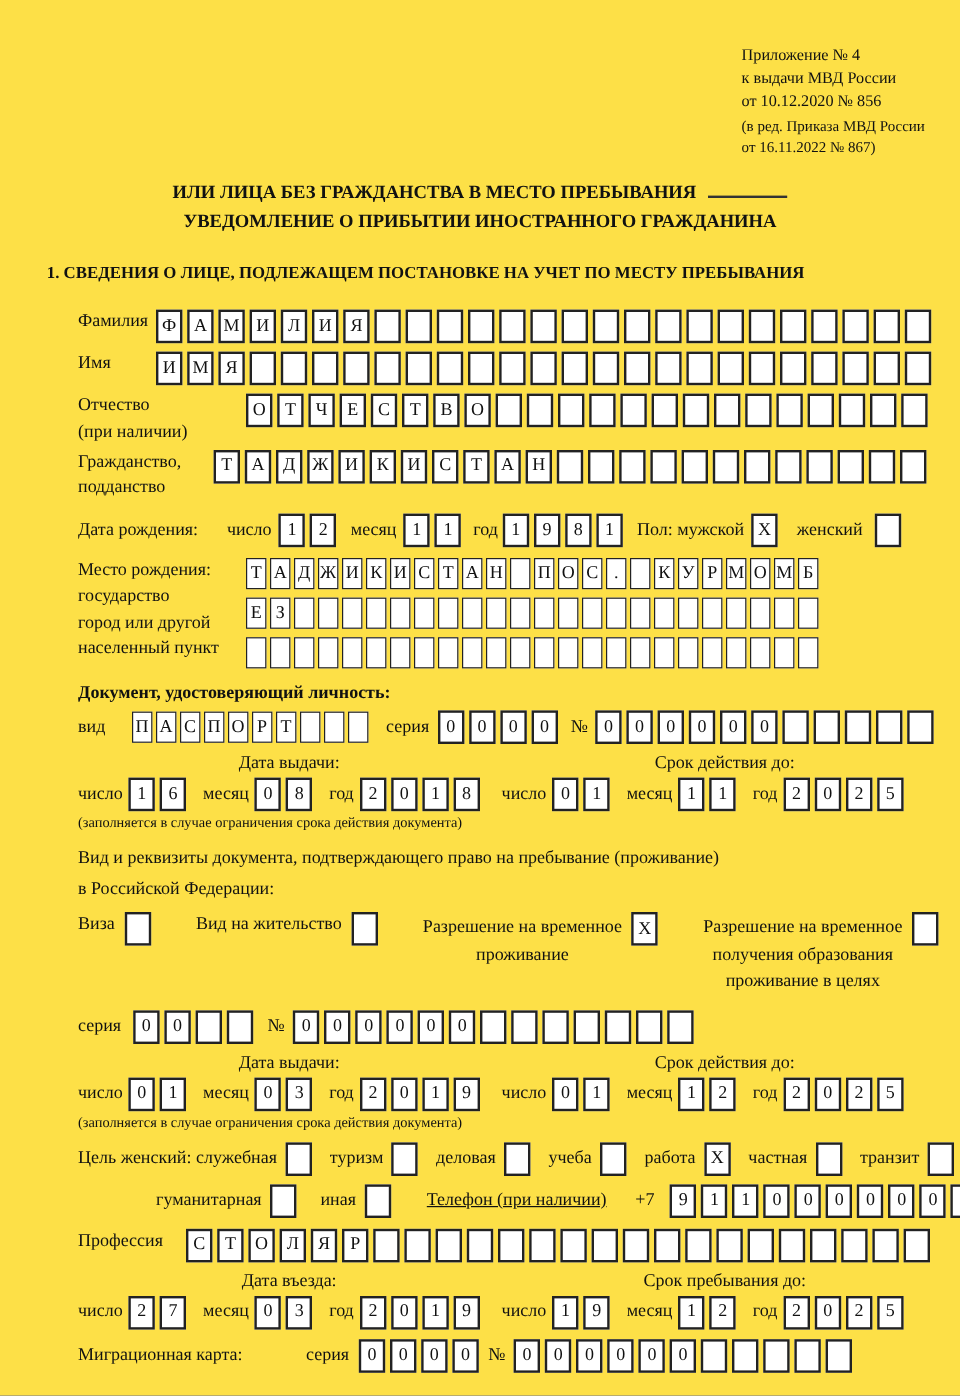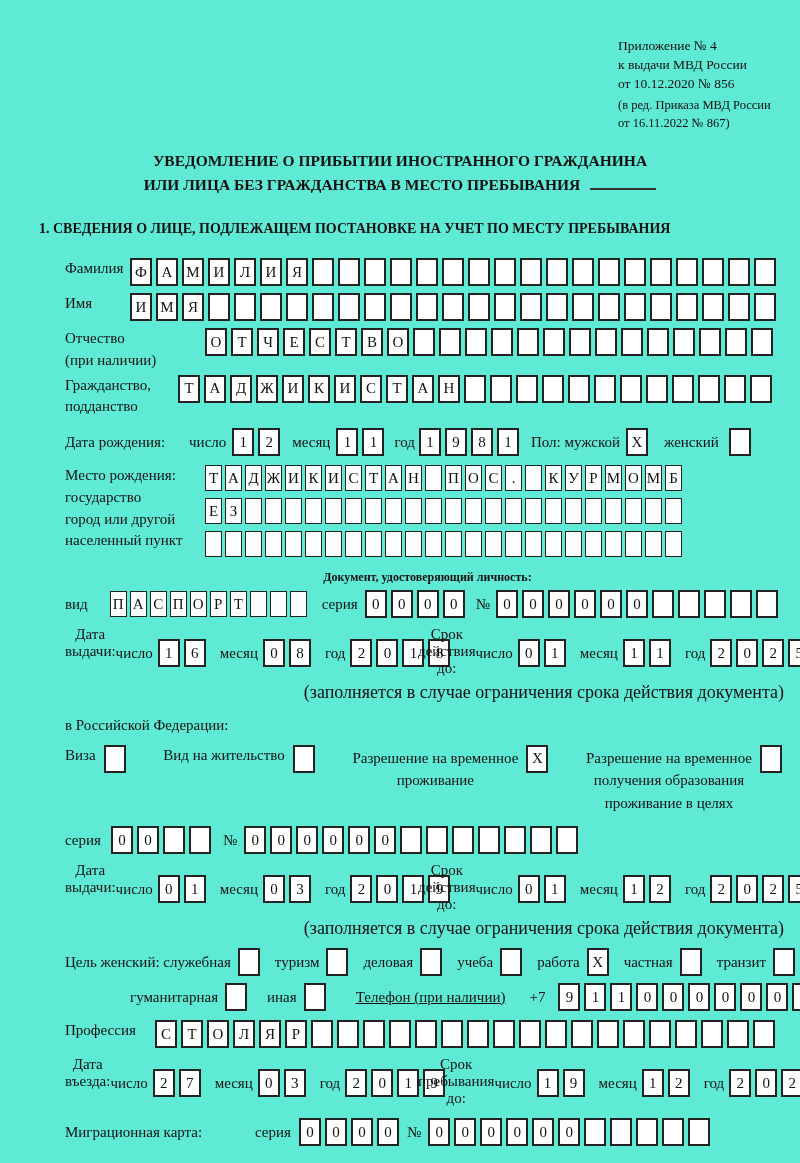--- a/index.html
+++ b/index.html
@@ -1,17 +1,17 @@
 <!DOCTYPE html>
 <html><head>
 <meta charset="utf-8">
 <style>
   html,body { margin:0; padding:0; background:#888; }
   .page {
-    width:800px; height:1163px; background:#5eead4; color:#111;
+    width:800px; height:1163px; background:#fde047; color:#111;
     font-family:"Liberation Serif", "DejaVu Serif", serif;
     position:relative; margin:0 auto; overflow:hidden;
     box-sizing:border-box; padding-top:36px;
   }
   .appendix { margin-left:618px; font-size:13.5px; line-height:1.42; }
   .appendix .note { font-size:12.5px; margin-top:4px; line-height:1.42; }
   .forma { text-align:right; padding-right:36px; font-weight:bold; font-size:15px; margin-top:22px; letter-spacing:.5px; }
   .title { text-align:center; font-weight:bold; font-size:15.5px; margin-top:16px; line-height:1.55; }
   .blank-line { display:inline-block; width:66px; border-bottom:2.5px solid #333; height:14px; margin-left:10px; }
   .sec-heading { font-weight:bold; font-size:14px; margin-top:24px; padding-left:39px; }
@@ -25,34 +25,34 @@
     width:18px; height:24px; border:2px solid #222; margin-right:4px;
     display:inline-flex; align-items:center; justify-content:center;
     font-size:15px; background:#fff; flex:0 0 auto;
   }
   .bx-s .box { width:15px; margin-right:3px; border-width:1.8px; }
   .boxrows > .boxes { margin-bottom:7px; }
   .boxrows { display:flex; flex-direction:column; }
   .inline { display:flex; align-items:center; }
 
   .dateblock { display:flex; margin-top:8px; }
-  .dg-col { display:flex; flex-direction:row; }
+  .dg-col { display:flex; flex-direction:column; }
   .dg-left { width:352px; }
   .dg-right { margin-left:auto; width:372px; }
   .dg-head { text-align:center; font-size:15px; margin-bottom:3px; }
   .dg-row { display:flex; align-items:center; }
   .dg-row .lbl { margin-right:5px; }
   .dg-row .boxes { margin-right:10px; }
-  .validity-note { font-size:18px; text-align:right; padding-right:6px; margin-top:2px; }
+  .validity-note { font-size:12px; padding-right:6px; margin-top:2px; }
 
   .cb-row { display:flex; align-items:flex-start; margin-top:8px; }
   .cb-item { display:flex; align-items:flex-start; }
   .cb-item .boxes { margin-left:8px; margin-top:-2px; }
   .cb-caption { text-align:center; line-height:1.5; }
-  .doc-heading { text-align:center; font-weight:bold; font-size:12px; margin-top:6px; }
+  .doc-heading { font-weight:bold; font-size:15px; margin-top:6px; }
   .res-text { margin-top:10px; line-height:1.7; }
   .purpose-row { display:flex; align-items:center; margin-top:9px; }
   .purpose-row .boxes { margin-left:7px; }
   .purpose-row .lbl { margin-left:11px; }
   .purpose-row .lbl:first-child { margin-left:0; }
 </style>
 </head>
 <body>
 
 <div class="page">
@@ -62,22 +62,22 @@
     <div>к выдачи МВД России</div>
     <div>от 10.12.2020 № 856</div>
     <div class="note">
       <div>(в ред. Приказа МВД России</div>
       <div>от 16.11.2022 № 867)</div>
     </div>
   </div>
 
 
   <div class="title">
+    <div><span>ИЛИ ЛИЦА БЕЗ ГРАЖДАНСТВА В МЕСТО ПРЕБЫВАНИЯ</span><span class="blank-line"></span></div>
     <div>УВЕДОМЛЕНИЕ О ПРИБЫТИИ ИНОСТРАННОГО ГРАЖДАНИНА</div>
-    <div><span>ИЛИ ЛИЦА БЕЗ ГРАЖДАНСТВА В МЕСТО ПРЕБЫВАНИЯ</span><span class="blank-line"></span></div>
   </div>
 
   <div class="sec-heading">1. СВЕДЕНИЯ О ЛИЦЕ, ПОДЛЕЖАЩЕМ ПОСТАНОВКЕ НА УЧЕТ ПО МЕСТУ ПРЕБЫВАНИЯ</div>
 
   <div class="form-area">
 
     <div class="row">
       <div class="lblcol" style="width:65px;">Фамилия</div>
       <span class="boxes">
           <span class="box">Ф</span>
@@ -401,20 +401,21 @@
               <span class="box">0</span>
               <span class="box">2</span>
               <span class="box">5</span>
             </span>
         </div>
       </div>
     </div>
     <div class="validity-note">(заполняется в случае ограничения срока действия документа)</div>
 
     <div class="res-text">
+      <div>Вид и реквизиты документа, подтверждающего право на пребывание (проживание)</div>
       <div>в Российской Федерации:</div>
     </div>
 
     <div class="cb-row" style="justify-content:space-between; padding-right:4px;">
       <div class="cb-item">
         <span class="lbl">Виза</span>
         <span class="boxes">
             <span class="box"></span>
           </span>
       </div>

